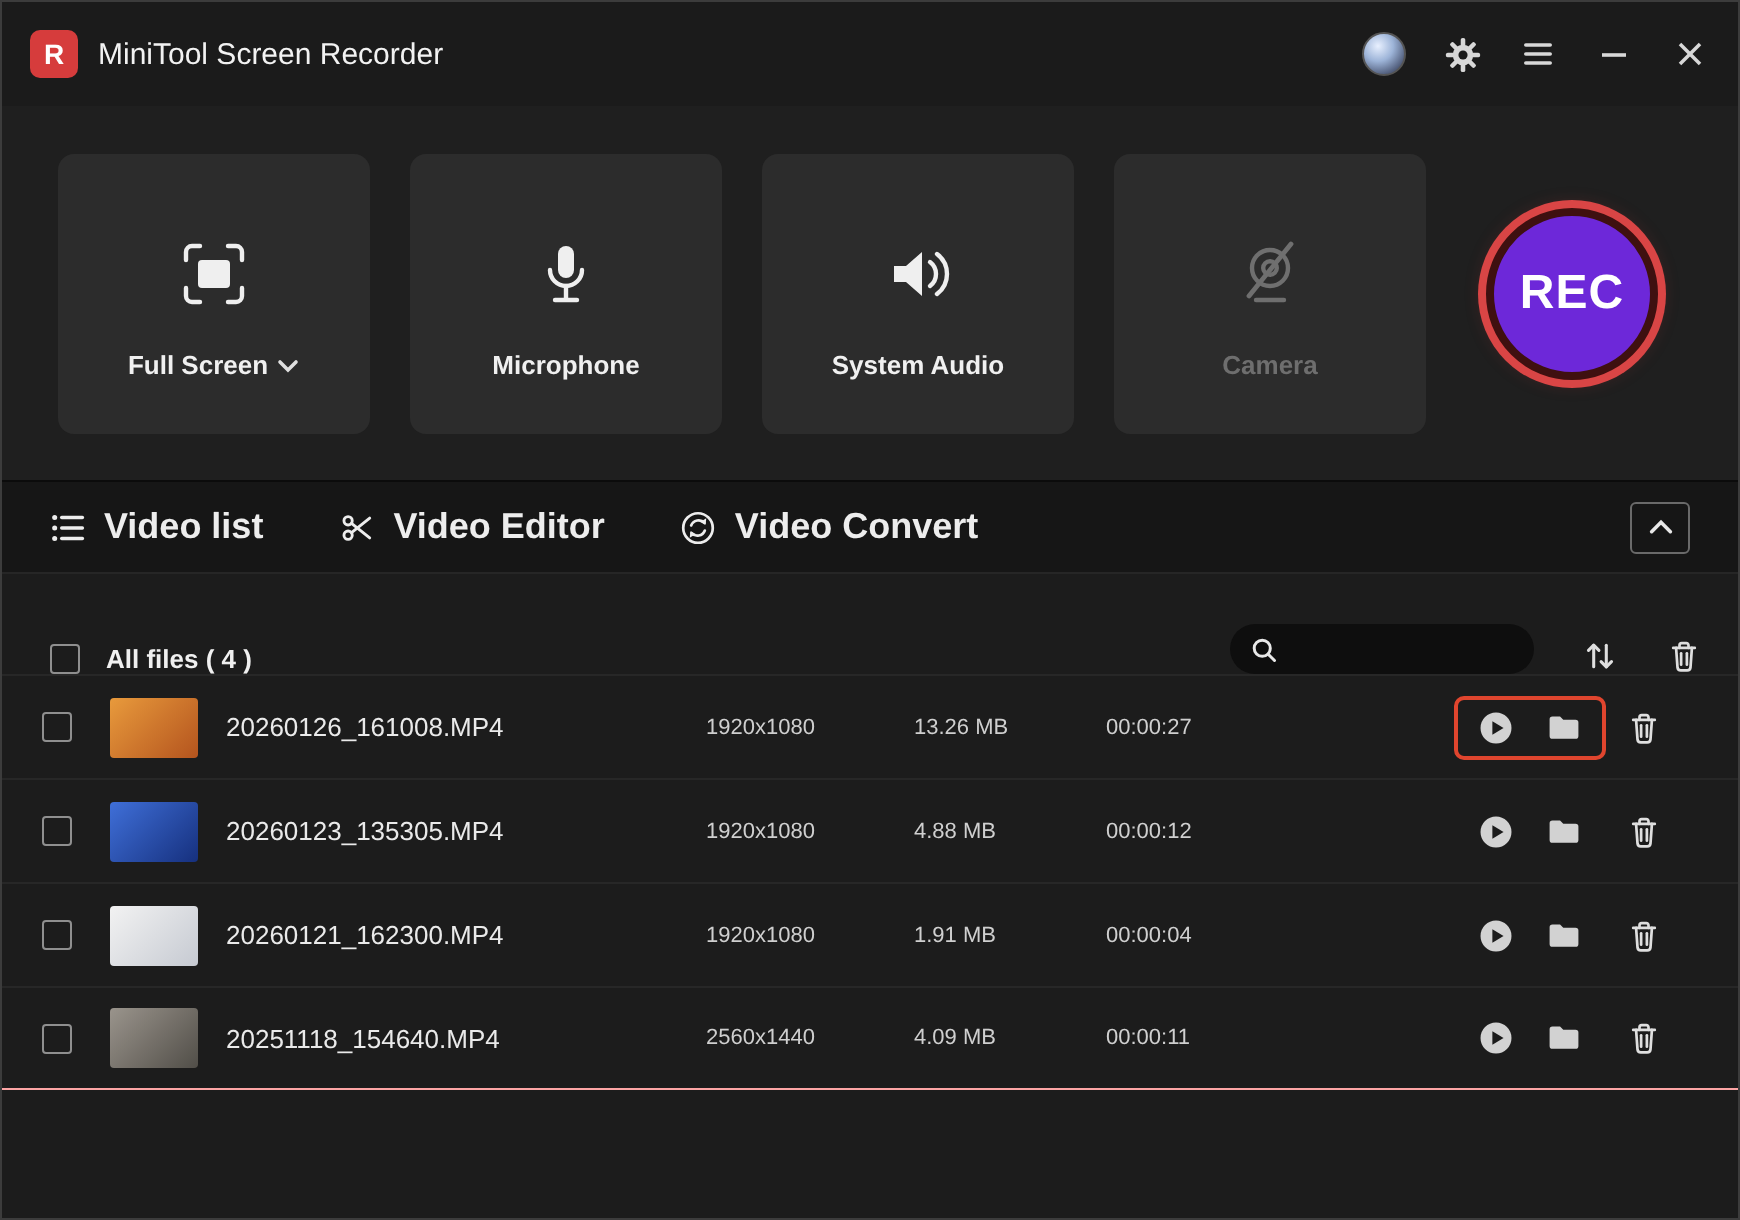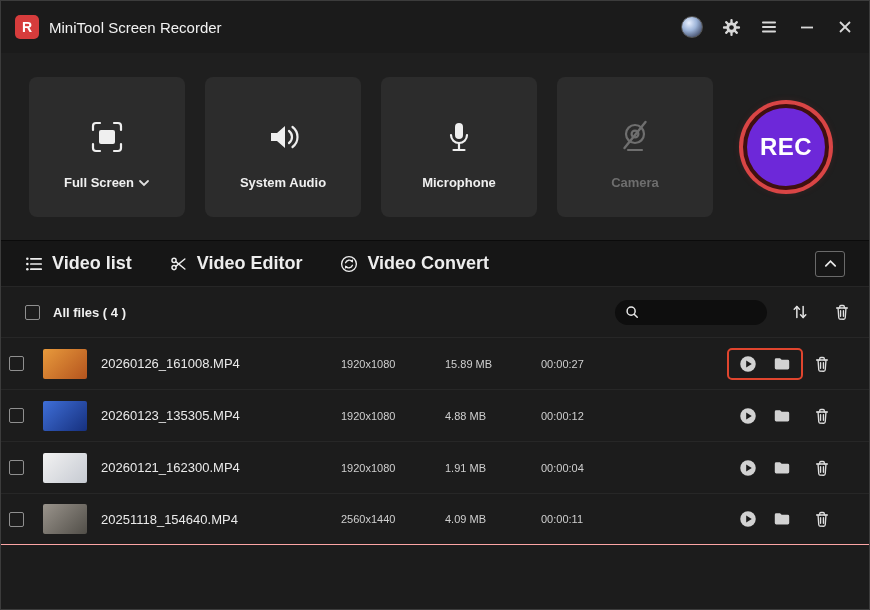--- a/index.html
+++ b/index.html
@@ -23,30 +23,30 @@
   .card.disabled { color:#6e6e6e; cursor:default; }
   .rec-wrap { margin-left:auto; margin-right:12px; display:flex; align-items:center; }
   .rec-button { width:86px; height:86px; border-radius:50%; background:#6d28d9; border:4px solid #3f1010; box-shadow:0 0 0 4px #d94545, 0 0 10px rgba(217,60,60,.35); color:#fff; font-weight:bold; font-size:24px; letter-spacing:.5px; cursor:pointer; font-family:inherit; }
 
   
   .tabbar { height:46px; flex:0 0 auto; background:#161616; display:flex; align-items:center; padding:0 24px; gap:38px; border-bottom:1px solid #262626; }
   .tab { display:flex; align-items:center; gap:9px; font-weight:bold; font-size:18px; color:#ededed; cursor:pointer; background:none; border:none; font-family:inherit; }
   .collapse-btn { margin-left:auto; width:30px; height:26px; background:transparent; border:1px solid #6a6a6a; border-radius:3px; display:flex; align-items:center; justify-content:center; cursor:pointer; }
 
   
-  .list-header { height:50px; flex:0 0 auto; display:flex; align-items:center; padding:0 18px 0 24px; background:#1c1c1c; }
+  .list-header { height:50px; flex:0 0 auto; display:flex; align-items:flex-end; padding:0 18px 0 24px; background:#1c1c1c; }
   .checkbox { width:15px; height:15px; border:1.5px solid #8f8f8f; border-radius:2px; background:transparent; cursor:pointer; flex:0 0 auto; }
   .all-files { margin-left:13px; font-weight:bold; font-size:13px; color:#f0f0f0; }
   .search-box { margin-left:auto; width:152px; height:25px; border-radius:13px; background:#0e0e0e; display:flex; align-items:center; padding:0 10px; gap:6px; }
   .search-box input { background:transparent; border:none; outline:none; color:#e8e8e8; width:100%; font-size:12px; font-family:inherit; }
   .hdr-btn { background:none; border:none; padding:0; cursor:pointer; display:flex; margin-left:24px; }
 
   
   .file-list { flex:1; background:#1c1c1c; overflow:hidden; }
-  .row { height:52px; display:grid; grid-template-columns:34px 58px 240px 104px 96px 96px 1fr 86px 40px; align-items:center; padding:0 16px 0 8px; border-top:1px solid #272727; }
+  .row { height:52px; display:grid; grid-template-columns:34px 58px 240px 104px 96px 96px 1fr 86px 40px; align-items:center; padding:0 16px 0 20px; border-top:1px solid #272727; }
   .row:last-child { border-bottom:1px solid #fca5a5; }
   .thumb { width:44px; height:30px; border-radius:2px; background:#444; }
   .fname { font-size:13px; color:#eaeaea; }
   .fmeta { font-size:11px; color:#cfcfcf; }
   .actions { display:flex; align-items:center; gap:16px; padding:5px 10px; border-radius:5px; border:2px solid transparent; width:max-content; }
   .actions.highlight { border-color:#e0452e; }
   .act { background:none; border:none; padding:0; cursor:pointer; display:flex; }
 </style>
 </head>
 <body>
@@ -111,41 +111,41 @@
           <svg viewBox="0 0 12 12" width="12" height="12" fill="none" stroke="#e0e0e0" stroke-width="1.8" stroke-linecap="round">
               <polyline points="2,4 6,8 10,4"></polyline>
             </svg>
         </span>
       </span>
     </button>
 
     <button class="card">
       <span class="card-icon">
         <svg viewBox="0 0 40 40" width="40" height="40">
-          <path d="M8 16 h6 l8 -7 v22 l-8 -7 H8 z" fill="#efefef"></path>
-          <path d="M26 14 A7.5 7.5 0 0 1 26 26" fill="none" stroke="#efefef" stroke-width="2.2" stroke-linecap="round"></path>
-          <path d="M29.5 10 A12.5 12.5 0 0 1 29.5 30" fill="none" stroke="#efefef" stroke-width="2.2" stroke-linecap="round"></path>
-        </svg>
-      </span>
-      <span class="card-label-row">
-        <span>System Audio</span>
-      </span>
-    </button>
-
-    <button class="card">
-      <span class="card-icon">
-        <svg viewBox="0 0 40 40" width="40" height="40">
           <rect x="16" y="6" width="8" height="16" rx="4" fill="#efefef"></rect>
           <path d="M12 18 A8 8 0 0 0 28 18" fill="none" stroke="#efefef" stroke-width="2.2" stroke-linecap="round"></path>
           <line x1="20" y1="26" x2="20" y2="32" stroke="#efefef" stroke-width="2.2" stroke-linecap="round"></line>
           <line x1="14.5" y1="33" x2="25.5" y2="33" stroke="#efefef" stroke-width="2.2" stroke-linecap="round"></line>
         </svg>
       </span>
       <span class="card-label-row">
         <span>Microphone</span>
+      </span>
+    </button>
+
+    <button class="card">
+      <span class="card-icon">
+        <svg viewBox="0 0 40 40" width="40" height="40">
+          <path d="M8 16 h6 l8 -7 v22 l-8 -7 H8 z" fill="#efefef"></path>
+          <path d="M26 14 A7.5 7.5 0 0 1 26 26" fill="none" stroke="#efefef" stroke-width="2.2" stroke-linecap="round"></path>
+          <path d="M29.5 10 A12.5 12.5 0 0 1 29.5 30" fill="none" stroke="#efefef" stroke-width="2.2" stroke-linecap="round"></path>
+        </svg>
+      </span>
+      <span class="card-label-row">
+        <span>System Audio</span>
       </span>
     </button>
 
     <button class="card disabled">
       <span class="card-icon">
         <svg viewBox="0 0 40 40" width="40" height="40" fill="none" stroke="#6f6f6f" stroke-width="2.2" stroke-linecap="round">
           <circle cx="20" cy="17" r="9"></circle>
           <circle cx="20" cy="17" r="3.4"></circle>
           <line x1="13" y1="33" x2="27" y2="33"></line>
           <line x1="30.5" y1="5" x2="9.5" y2="31" stroke-width="2.4"></line>
@@ -251,21 +251,21 @@
     </button>
   </section>
 
   <section class="file-list">
 
   <div class="row">
         <div class="checkbox"></div>
         <div class="thumb" style="background: linear-gradient(135deg, rgb(232, 154, 60) 0%, rgb(180, 84, 30) 100%);"></div>
         <div class="fname">20260126_161008.MP4</div>
         <div class="fmeta">1920x1080</div>
-        <div class="fmeta">15.89 MB</div>
+        <div class="fmeta">13.26 MB</div>
         <div class="fmeta">00:00:27</div>
         <div class="spacer"></div>
         <div class="actions highlight">
           <button class="act">
             <span style="display:flex;">
               <svg viewBox="0 0 20 20" width="18" height="18">
                 <circle cx="10" cy="10" r="8.6" fill="#d2d2d2"></circle>
                 <polygon points="8,6.2 14.2,10 8,13.8" fill="#1b1b1b"></polygon>
               </svg>
             </span>

